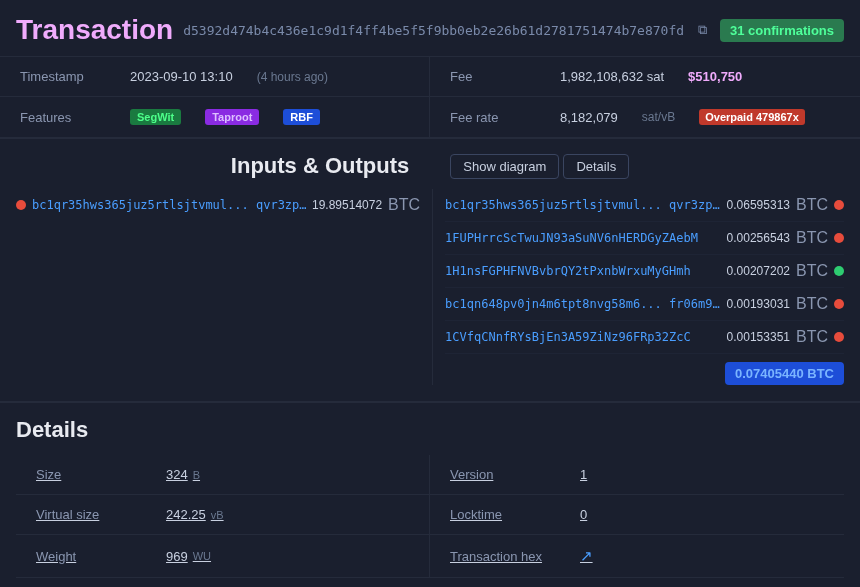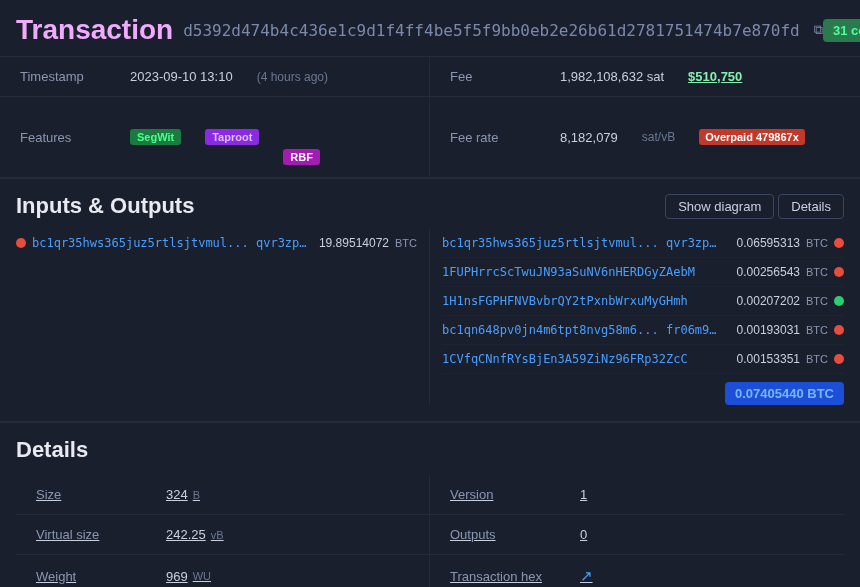--- a/index.html
+++ b/index.html
@@ -24,21 +24,21 @@
       display: flex;
       align-items: center;
       gap: 10px;
     }
     .tx-title {
       font-size: 28px;
       font-weight: 700;
       color: #f0abfc;
     }
     .tx-hash {
-      font-size: 16px;
+      font-size: 13px;
       color: #7a8aaa;
       font-family: monospace;
     }
     .copy-icon {
       color: #7a8aaa;
       cursor: pointer;
       font-size: 13px;
       margin-left: 4px;
     }
     .confirmations-badge {
@@ -79,47 +79,46 @@
       font-size: 13px;
       display: flex;
       align-items: center;
       gap: 24px;
     }
     .info-value .sub {
       color: #6a7890;
       font-size: 12px;
     }
     .fee-usd {
-      color: #86efac;
+      color: #f0abfc;
       font-weight: 600;
-      text-decoration: underline;
     }
     .overpaid-badge {
       background-color: #c0392b;
       color: #fff;
       border-radius: 3px;
       padding: 2px 6px;
       font-size: 11px;
       font-weight: 600;
     }
     .tag {
       border-radius: 3px;
       padding: 2px 7px;
       font-size: 11px;
       font-weight: 700;
     }
     .tag-segwit { background-color: #1a7a40; color: #4dff8a; }
     .tag-taproot { background-color: #8a2be2; color: #ddc0ff; }
-    .tag-rbf { background-color: #a21caf; color: #fff; margin-top: 40px; }
+    .tag-rbf { background-color: #1d4ed8; color: #fff; }
 
     
     .section-header {
       display: flex;
       align-items: center;
-      justify-content: space-between;
+      justify-content: center;
       padding: 14px 16px 10px 16px;
     }
     .section-title {
       font-size: 22px;
       font-weight: 700;
       color: #e8eaf0;
     }
     .section-actions {
       display: flex;
       gap: 4px;
@@ -184,21 +183,21 @@
     .dot-red {
       width: 10px; height: 10px; border-radius: 50%;
       background: #e74c3c;
       flex-shrink: 0;
     }
     .dot-green {
       width: 10px; height: 10px; border-radius: 50%;
       background: #2ecc71;
       flex-shrink: 0;
     }
-    .btc-label { color: #8a96b0; font-size: 11px; }
+    .btc-label { color: #8a96b0; font-size: 16px; }
     .total-row {
       display: flex;
       justify-content: flex-end;
       padding: 8px 0 0 0;
     }
     .total-badge {
       background-color: #1d4ed8;
       color: #7ab4ff;
       border-radius: 4px;
       padding: 4px 10px;
@@ -396,21 +395,21 @@
         1<span class="detail-sub"></span>
       </span>
     </div>
       <div class="detail-cell">
       <span class="detail-label">Virtual size</span>
       <span class="detail-value">
         242.25<span class="detail-sub"> vB</span>
       </span>
     </div>
       <div class="detail-cell">
-      <span class="detail-label">Outputs</span>
+      <span class="detail-label">Locktime</span>
       <span class="detail-value">
         0<span class="detail-sub"></span>
       </span>
     </div>
       <div class="detail-cell">
       <span class="detail-label">Weight</span>
       <span class="detail-value">
         969<span class="detail-sub"> WU</span>
       </span>
     </div>

